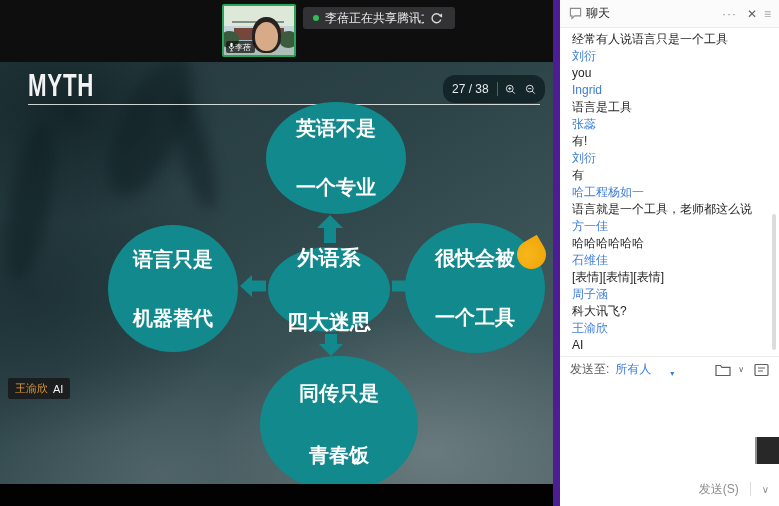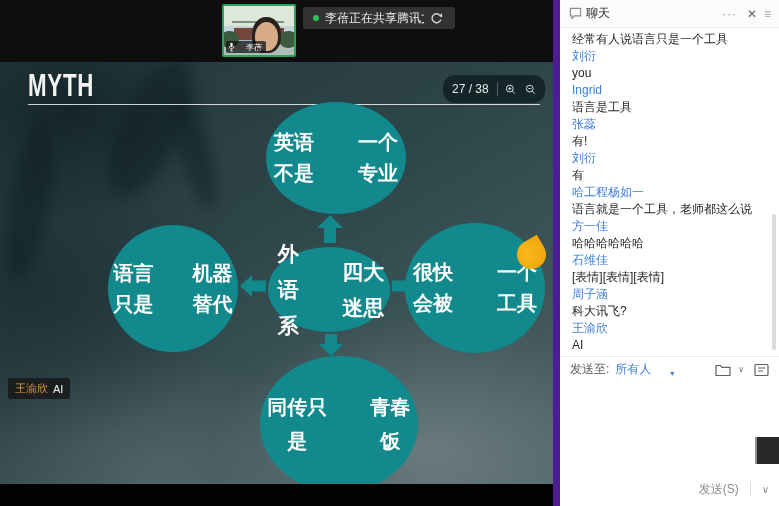--- a/index.html
+++ b/index.html
@@ -14,21 +14,21 @@
   .th-line{position:absolute;left:12%;top:30%;width:74%;height:2px;background:#5c6a5e;opacity:.7;}
   .th-line2{position:absolute;left:30%;top:62%;width:38%;height:2px;background:#8a948a;opacity:.6;}
   .th-sky{position:absolute;left:0;top:40%;width:100%;height:22%;background:#c3d4da;}
   .th-building{position:absolute;left:14%;top:44%;width:72%;height:26%;background:#74473a;}
   .th-tower{position:absolute;left:44%;top:36%;width:12%;height:12%;background:#6b4034;}
   .th-trees-l{position:absolute;left:-6%;top:52%;width:28%;height:34%;background:#3c5a3e;border-radius:50%;}
   .th-trees-r{position:absolute;right:-6%;top:52%;width:28%;height:34%;background:#3c5a3e;border-radius:50%;}
   .th-water{position:absolute;left:0;bottom:0;width:100%;height:26%;background:#aebfba;}
   .th-hair{position:absolute;left:40%;top:22%;width:42%;height:74%;background:#272220;border-radius:48% 48% 42% 42%;}
   .th-face{position:absolute;left:44%;top:32%;width:33%;height:60%;background:#d8ab88;border-radius:50% 50% 46% 46%;}
-  .th-chip{position:absolute;left:2px;bottom:2px;display:flex;align-items:center;gap:11px;
+  .th-chip{position:absolute;left:2px;bottom:2px;display:flex;align-items:center;gap:0;
            background:rgba(15,15,15,.72);border-radius:2px;padding:1px 4px 1px 2px;}
   .th-chip span{color:#fff;font-size:8px;line-height:9px;}
   .share-pill{position:absolute;left:303px;top:7px;height:22px;display:inline-flex;align-items:center;
               gap:6px;background:#323234;border-radius:3px;padding:0 10px;}
   .dot{width:6px;height:6px;border-radius:50%;background:var(--presence-green,#2fbf58);}
   .share-pill span{color:#ededed;font-size:12px;white-space:nowrap;}
   .refresh-box{position:absolute;left:424px;top:7px;width:25px;height:22px;background:#323234;
                border-radius:3px;display:flex;align-items:center;justify-content:center;}
   
   .slide{position:absolute;left:0;top:62px;width:553px;height:422px;overflow:hidden;
@@ -43,21 +43,21 @@
   .leaf2{left:180px;top:30px;width:30px;height:120px;transform:rotate(-15deg);}
   .leaf3{left:10px;top:60px;width:40px;height:160px;transform:rotate(10deg);}
   .myth{position:absolute;left:28px;top:6px;color:#f3f3f3;font-size:31px;font-weight:bold;
         transform:scaleX(.72);transform-origin:left top;letter-spacing:1px;}
   .rule{position:absolute;left:28px;top:42px;width:512px;height:1px;background:rgba(255,255,255,.8);}
   .page-pill{position:absolute;left:443px;top:13px;width:102px;height:28px;border-radius:12px;
              background:rgba(14,30,32,.8);display:flex;align-items:center;padding:0 9px;gap:8px;box-sizing:border-box;}
   .page-pill .pno{color:#e6eaea;font-size:12px;white-space:nowrap;}
   .pp-div{width:1px;height:14px;background:rgba(255,255,255,.28);}
   .bubble{position:absolute;border-radius:50%;background:var(--circle-teal,#12898c);color:#fff;
-          display:flex;flex-direction:row;align-items:center;justify-content:center;text-align:center;
+          display:flex;flex-direction:column;align-items:center;justify-content:center;text-align:right;
           font-weight:bold;gap:28px;}
   .b-top{left:266px;top:40px;width:140px;height:112px;font-size:20px;line-height:31px;}
   .b-left{left:108px;top:163px;width:130px;height:127px;font-size:20px;line-height:31px;}
   .b-right{left:405px;top:161px;width:140px;height:130px;font-size:20px;line-height:31px;}
   .b-bottom{left:260px;top:294px;width:158px;height:136px;font-size:20px;line-height:34px;}
   .b-center{left:268px;top:185px;width:122px;height:85px;font-size:21px;line-height:36px;border-radius:50%;}
   .arrow{position:absolute;}
   .droplet{position:absolute;left:517px;top:178px;width:29px;height:29px;
            background:radial-gradient(circle at 42% 62%, #f7b71c, var(--pointer-yellow,#f0a306));
            border-radius:0 50% 50% 50%;transform:rotate(60deg);}

